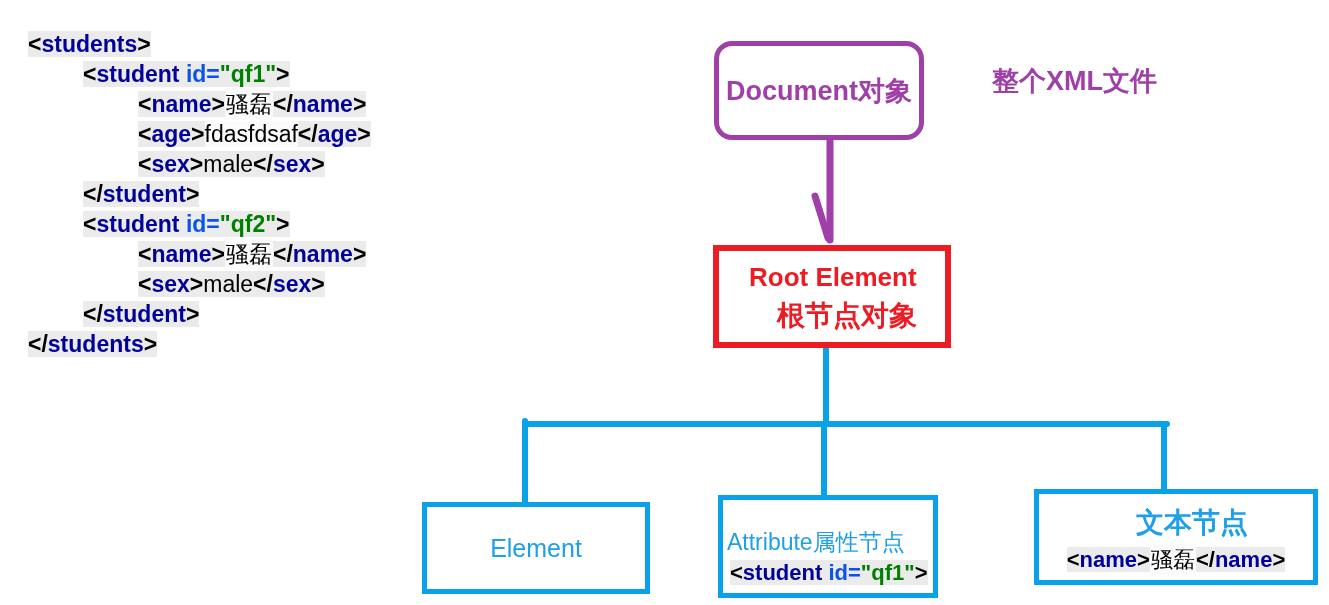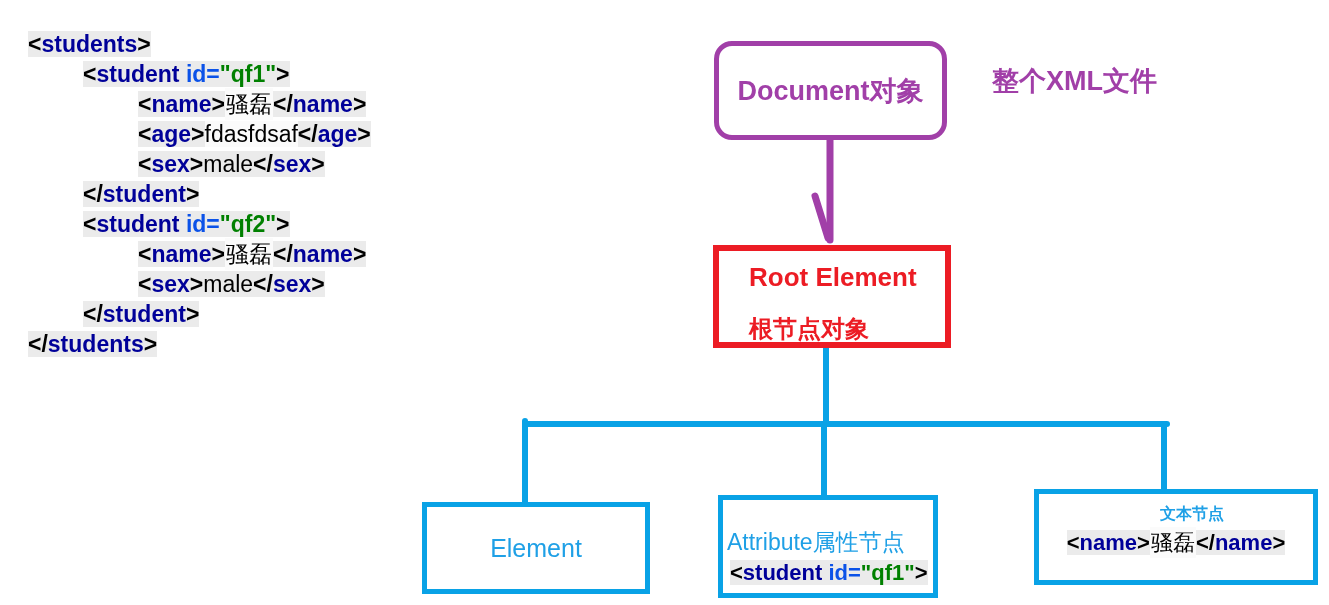--- a/index.html
+++ b/index.html
@@ -28,46 +28,46 @@
   .tk-txt {color:#000000;background:var(--code-bg);font-weight:normal;}
   .tk-txtw{color:#000000;background:var(--code-bg-light);font-weight:normal;}
   .tk-cjk {color:#000000;background:var(--code-bg-light);font-weight:normal;padding:3px 1px;}
 
   
   .overlay{position:absolute;left:0;top:0;width:1329px;height:605px;pointer-events:none;}
   .ln-purple{stroke:var(--purple);stroke-width:7;stroke-linecap:round;}
   .ln-blue{stroke:var(--blue);stroke-width:6;stroke-linecap:round;}
 
   
-  .doc-box{position:absolute;left:714px;top:41px;width:233px;height:99px;
+  .doc-box{position:absolute;left:714px;top:41px;width:210px;height:99px;
            border:5px solid var(--purple);border-radius:18px;
            display:flex;align-items:center;justify-content:center;
            color:var(--purple);font-size:27px;font-weight:bold;background:#fff;}
   .note{position:absolute;left:992px;top:63px;color:var(--purple);
         font-size:27px;font-weight:bold;white-space:nowrap;}
 
   
   .root-box{position:absolute;left:713px;top:245px;width:238px;height:103px;
             border:6px solid var(--red);background:#fff;padding:11px 0 8px 30px;}
   .root-title{color:var(--red);font-size:26px;font-weight:bold;white-space:nowrap;}
-  .root-sub{color:var(--red);font-size:24px;font-weight:bold;margin-top:20px;white-space:nowrap;}
+  .root-sub{color:var(--red);font-size:28px;font-weight:bold;margin-top:4px;white-space:nowrap;text-align:center;}
 
   
   .el-box{position:absolute;left:422px;top:502px;width:228px;height:92px;
           border:5px solid var(--blue);background:#fff;
           display:flex;align-items:center;justify-content:center;
           color:var(--blue-text);font-size:25px;font-weight:normal;}
   .attr-box{position:absolute;left:718px;top:495px;width:220px;height:103px;
             border:5px solid var(--blue);background:#fff;}
   .attr-label{position:absolute;left:4px;top:27px;color:var(--blue-text);
               font-size:23px;font-weight:normal;white-space:nowrap;}
   .attr-code{position:absolute;left:7px;top:58px;font-size:22px;height:30px;line-height:30px;}
   .text-box{position:absolute;left:1034px;top:489px;width:284px;height:96px;
             border:5px solid var(--blue);background:#fff;text-align:center;}
-  .text-label{margin-top:10px;color:var(--blue-text);font-size:16px;font-weight:bold;margin-left:32px;}
+  .text-label{margin-top:10px;color:var(--blue-text);font-size:28px;font-weight:bold;margin-left:32px;}
   .text-code{display:inline-block;margin-top:3px;font-size:22px;height:30px;line-height:30px;}
 </style>
 </head>
 <body>
 
 <div class="canvas">
 
   <div class="code-panel">
       <div class="code-line" style="margin-left: 0px;"><span class="tk-p">&lt;</span><span class="tk-tag">students</span><span class="tk-p">&gt;</span></div>
       <div class="code-line" style="margin-left: 55px;"><span class="tk-p">&lt;</span><span class="tk-tag">student</span><span class="tk-p"> </span><span class="tk-attr">id=</span><span class="tk-val">"qf1"</span><span class="tk-p">&gt;</span></div>

